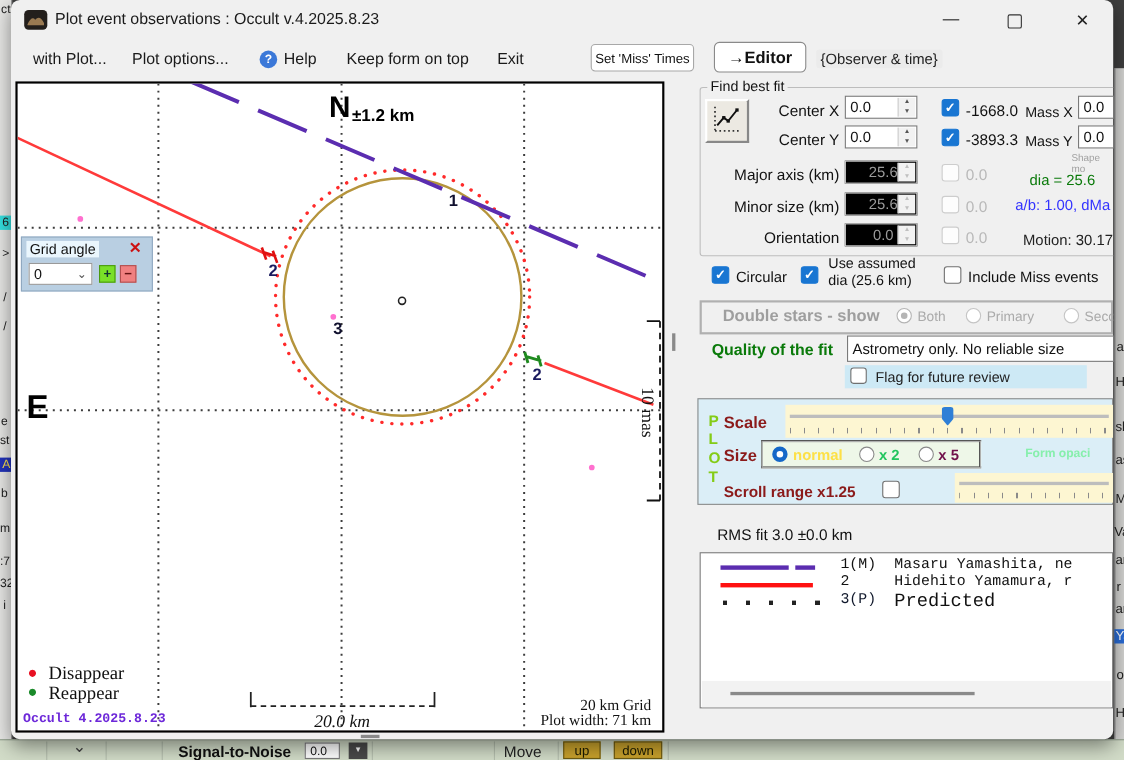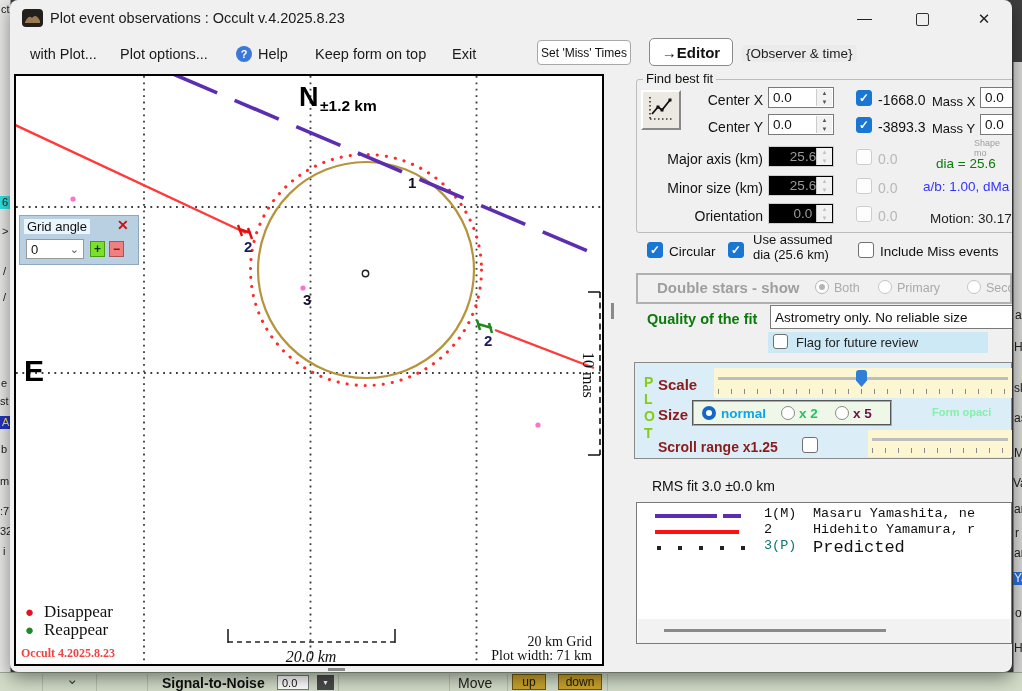--- a/index.html
+++ b/index.html
@@ -164,21 +164,21 @@
   <div class="abs" style="left:287px;top:215px;font-size:15px;font-weight:bold;color:#10102e;">3</div>
   <div class="abs serif" style="left:581px;top:276px;font-size:16px;color:#111;transform:rotate(90deg);transform-origin:left top;white-space:nowrap;">10 mas</div>
   <div class="abs serif" style="left:250px;top:572px;width:90px;text-align:center;font-size:16px;font-style:italic;color:#111;">20.0 km</div>
   <div class="abs serif" style="left:426px;top:558px;width:150px;text-align:right;font-size:14px;color:#111;">20 km Grid</div>
   <div class="abs serif" style="left:426px;top:572px;width:150px;text-align:right;font-size:14px;color:#111;">Plot width: 71 km</div>
 
   <span class="abs" style="left:9px;top:528px;font-size:15px;color:#e81123;line-height:15px;">●</span>
   <span class="abs serif" style="left:28px;top:526px;font-size:17px;color:#111;">Disappear</span>
   <span class="abs" style="left:9px;top:546px;font-size:15px;color:#1a8a2a;line-height:15px;">●</span>
   <span class="abs serif" style="left:28px;top:544px;font-size:17px;color:#111;">Reappear</span>
-  <span class="abs serif" style="left:5px;top:570px;font-size:12px;font-weight:bold;color:#ef4444;">Occult 4.2025.8.23</span>
+  <span class="abs serif" style="left:5px;top:570px;font-size:12px;font-weight:bold;color:#6d28d9;font-family:Liberation Mono, monospace;">Occult 4.2025.8.23</span>
 
   <div class="abs" style="left:3px;top:139px;width:120px;height:50px;background:#b9cfe2;border:1px solid #8fa8c0;box-sizing:border-box;">
     <span class="abs" style="left:4px;top:3px;background:#eaf6fd;font-size:13px;color:#111;padding:0 3px;">Grid angle</span>
     <span class="abs" style="left:97px;top:1px;font-size:14px;font-weight:bold;color:#cc1111;">✕</span>
     <div class="abs" style="left:6px;top:23px;width:58px;height:20px;background:#fff;border:1px solid #999;box-sizing:border-box;
                 display:flex;align-items:center;justify-content:space-between;padding:0 4px;">
       <span style="font-size:13px;color:#111;">0</span>
       <span style="font-size:11px;color:#555;">⌄</span>
     </div>
     <div class="abs" style="left:70px;top:25px;width:15px;height:16px;background:#7ae028;border:1px solid #4a9a10;box-sizing:border-box;
@@ -318,21 +318,21 @@
   <div class="abs" style="left:84px;top:300px;width:298px;height:30px;background:#fdf6d2;">
     <div class="abs" style="left:4px;top:9px;width:290px;height:3px;background:#bdbdbd;"></div>
     <div class="abs" style="left:142px;top:2px;width:11px;height:17px;background:#2f7fd6;border-radius:3px 3px 0 0;
                 clip-path:polygon(0 0,100% 0,100% 62%,50% 100%,0 62%);"></div>
     <div class="abs" style="left:4px;top:21px;width:290px;height:5px;
                 background:repeating-linear-gradient(90deg,#8a8a8a 0 1px,transparent 1px 13px);"></div>
   </div>
   <span class="abs dkred" style="left:28px;top:338px;font-size:15px;">Size</span>
   <div class="abs" style="left:62px;top:332px;width:200px;height:26px;background:#eef7e8;border:2px groove #aaa;box-sizing:border-box;"></div>
   <div class="abs radio sel" style="left:72px;top:338px;"></div>
-  <span class="abs dkred" style="left:91px;top:338px;font-size:13.5px;color:#0ea5e9;">normal</span>
+  <span class="abs dkred" style="left:91px;top:338px;font-size:13.5px;color:#fde047;">normal</span>
   <div class="abs radio" style="left:151px;top:338px;"></div>
   <span class="abs dkred" style="left:169px;top:338px;font-size:13.5px;color:#22c55e;">x 2</span>
   <div class="abs radio" style="left:205px;top:338px;"></div>
   <span class="abs dkred" style="left:223px;top:338px;font-size:13.5px;color:#70104a;">x 5</span>
   <span class="abs" style="left:302px;top:338px;font-size:11px;font-weight:bold;color:#86efac;">Form opaci</span>
   <span class="abs dkred" style="left:28px;top:371px;font-size:14px;">Scroll range x1.25</span>
   <div class="abs cb" style="left:172px;top:369px;"></div>
   <div class="abs" style="left:238px;top:362px;width:144px;height:27px;background:#fdf6d2;">
     <div class="abs" style="left:4px;top:8px;width:136px;height:3px;background:#bdbdbd;"></div>
     <div class="abs" style="left:4px;top:18px;width:136px;height:5px;
@@ -342,19 +342,19 @@
   <span class="abs" style="left:22px;top:410px;font-size:14px;color:#111;">RMS fit 3.0 ±0.0 km</span>
   <div class="abs" style="left:6px;top:434px;width:376px;height:142px;background:#fff;border:1px solid #7a7a7a;box-sizing:border-box;">
     <div class="abs" style="left:18px;top:11px;width:62px;height:4px;background:#5b2db0;"></div>
     <div class="abs" style="left:86px;top:11px;width:18px;height:4px;background:#5b2db0;"></div>
     <div class="abs" style="left:18px;top:27px;width:84px;height:3.5px;background:#ff1111;"></div>
     <div class="abs" style="left:20px;top:43px;width:90px;height:4px;background:repeating-linear-gradient(90deg,#222 0 4px,transparent 4px 21px);"></div>
     <span class="abs mono" style="left:127px;top:3px;font-size:13.5px;color:#111;">1(M)</span>
     <span class="abs mono" style="left:176px;top:3px;font-size:13.5px;color:#111;white-space:nowrap;">Masaru Yamashita, ne</span>
     <span class="abs mono" style="left:127px;top:19px;font-size:13.5px;color:#111;">2</span>
     <span class="abs mono" style="left:176px;top:19px;font-size:13.5px;color:#111;white-space:nowrap;">Hidehito Yamamura, r</span>
-    <span class="abs mono" style="left:127px;top:35px;font-size:13.5px;color:#0f766e;">3(P)</span>
+    <span class="abs mono" style="left:127px;top:35px;font-size:13.5px;color:#0f172a;">3(P)</span>
     <span class="abs mono" style="left:176px;top:35px;font-size:17px;color:#111;white-space:nowrap;">Predicted</span>
     <div class="abs" style="left:1px;top:116px;width:372px;height:24px;background:#f2f2f2;">
       <div class="abs" style="left:26px;top:10px;width:222px;height:3px;background:#8a8a8a;"></div>
     </div>
   </div>
 </div>
 
 </body></html>

